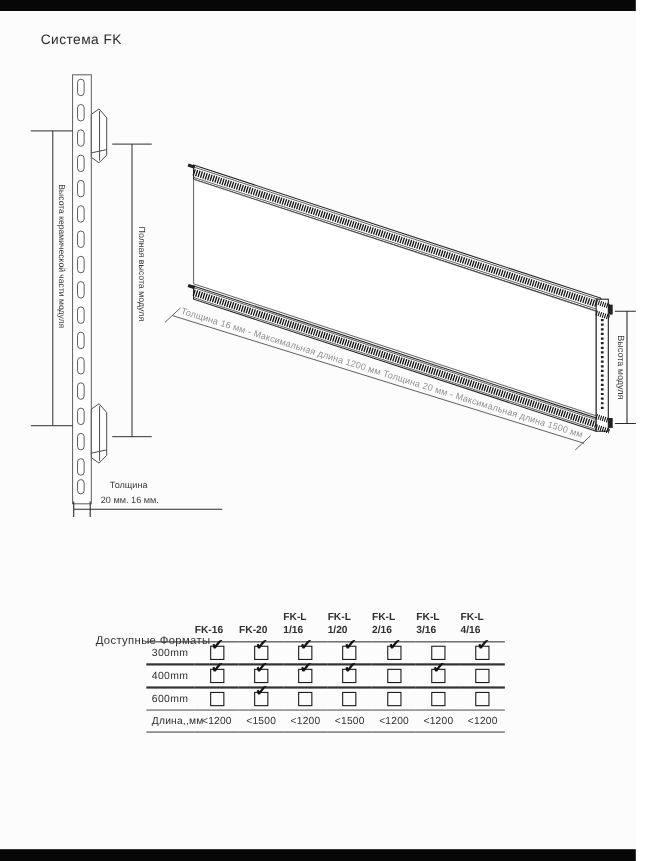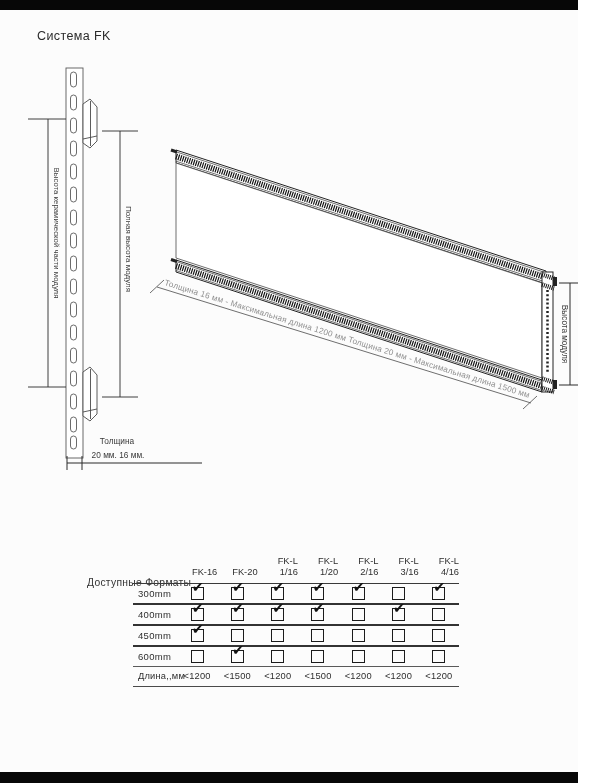--- a/index.html
+++ b/index.html
@@ -9,21 +9,21 @@
   .bar-top{top:0;height:10px;}
   .bar-bottom{bottom:0;height:11px;}
   .doc-title{position:absolute;left:37px;top:29px;font-size:12.5px;letter-spacing:.4px;color:#2b2b2b;}
   .svg-abs{position:absolute;}
   
   .formats-caption{position:absolute;left:87px;top:533px;font-size:10.3px;letter-spacing:.3px;color:#333;margin-top:44px;}
   .formats-table{position:absolute;left:133px;top:556px;width:326px;border-collapse:collapse;
                  table-layout:fixed;font-size:9.5px;color:#2e2e2e;border-bottom:1.4px solid #4a4a4a;}
   .formats-table th,.formats-table td{padding:0;font-weight:400;}
   .formats-table thead tr{border-bottom:1.5px solid #3a3a3a;}
-  .formats-table th{vertical-align:bottom;padding-bottom:5px;text-align:right;font-size:9.3px;}
+  .formats-table th{vertical-align:bottom;padding-bottom:5px;text-align:left;font-size:9.3px;font-weight:bold;}
   .formats-table th div{line-height:1.18;}
   .formats-table col.c-label{width:44px;}
   .size-row{border-top:2px solid #333;margin-left:48px;}
   thead + tbody .size-row:first-child{border-top:none;}
   .info-row{border-top:1.1px solid #5a5a5a;margin-top:18px;}
   .size-row td{height:19px;text-align:center;}
   .info-row td{height:19px;text-align:center;font-size:9.3px;letter-spacing:.2px;}
   .row-label{text-align:left !important;padding-left:5px !important;font-size:9.5px;letter-spacing:.3px;}
   .box{position:relative;width:11px;height:11px;border:1.5px solid #1b1b1b;margin:0 auto;}
   .tick{position:absolute;left:0;top:-8px;font-size:14.5px;font-weight:700;color:#121212;
@@ -230,46 +230,20 @@
           <td>
             <div class="box">
               <span class="tick">✔</span>
             </div>
           </td>
           <td>
             <div class="box"></div>
           </td>
         </tr>
         <tr class="size-row">
-          <td class="row-label">450mm</td>
-          <td>
-            <div class="box">
-              <span class="tick">✔</span>
-            </div>
-          </td>
-          <td>
-            <div class="box"></div>
-          </td>
-          <td>
-            <div class="box"></div>
-          </td>
-          <td>
-            <div class="box"></div>
-          </td>
-          <td>
-            <div class="box"></div>
-          </td>
-          <td>
-            <div class="box"></div>
-          </td>
-          <td>
-            <div class="box"></div>
-          </td>
-        </tr>
-        <tr class="size-row">
           <td class="row-label">600mm</td>
           <td>
             <div class="box"></div>
           </td>
           <td>
             <div class="box">
               <span class="tick">✔</span>
             </div>
           </td>
           <td>

